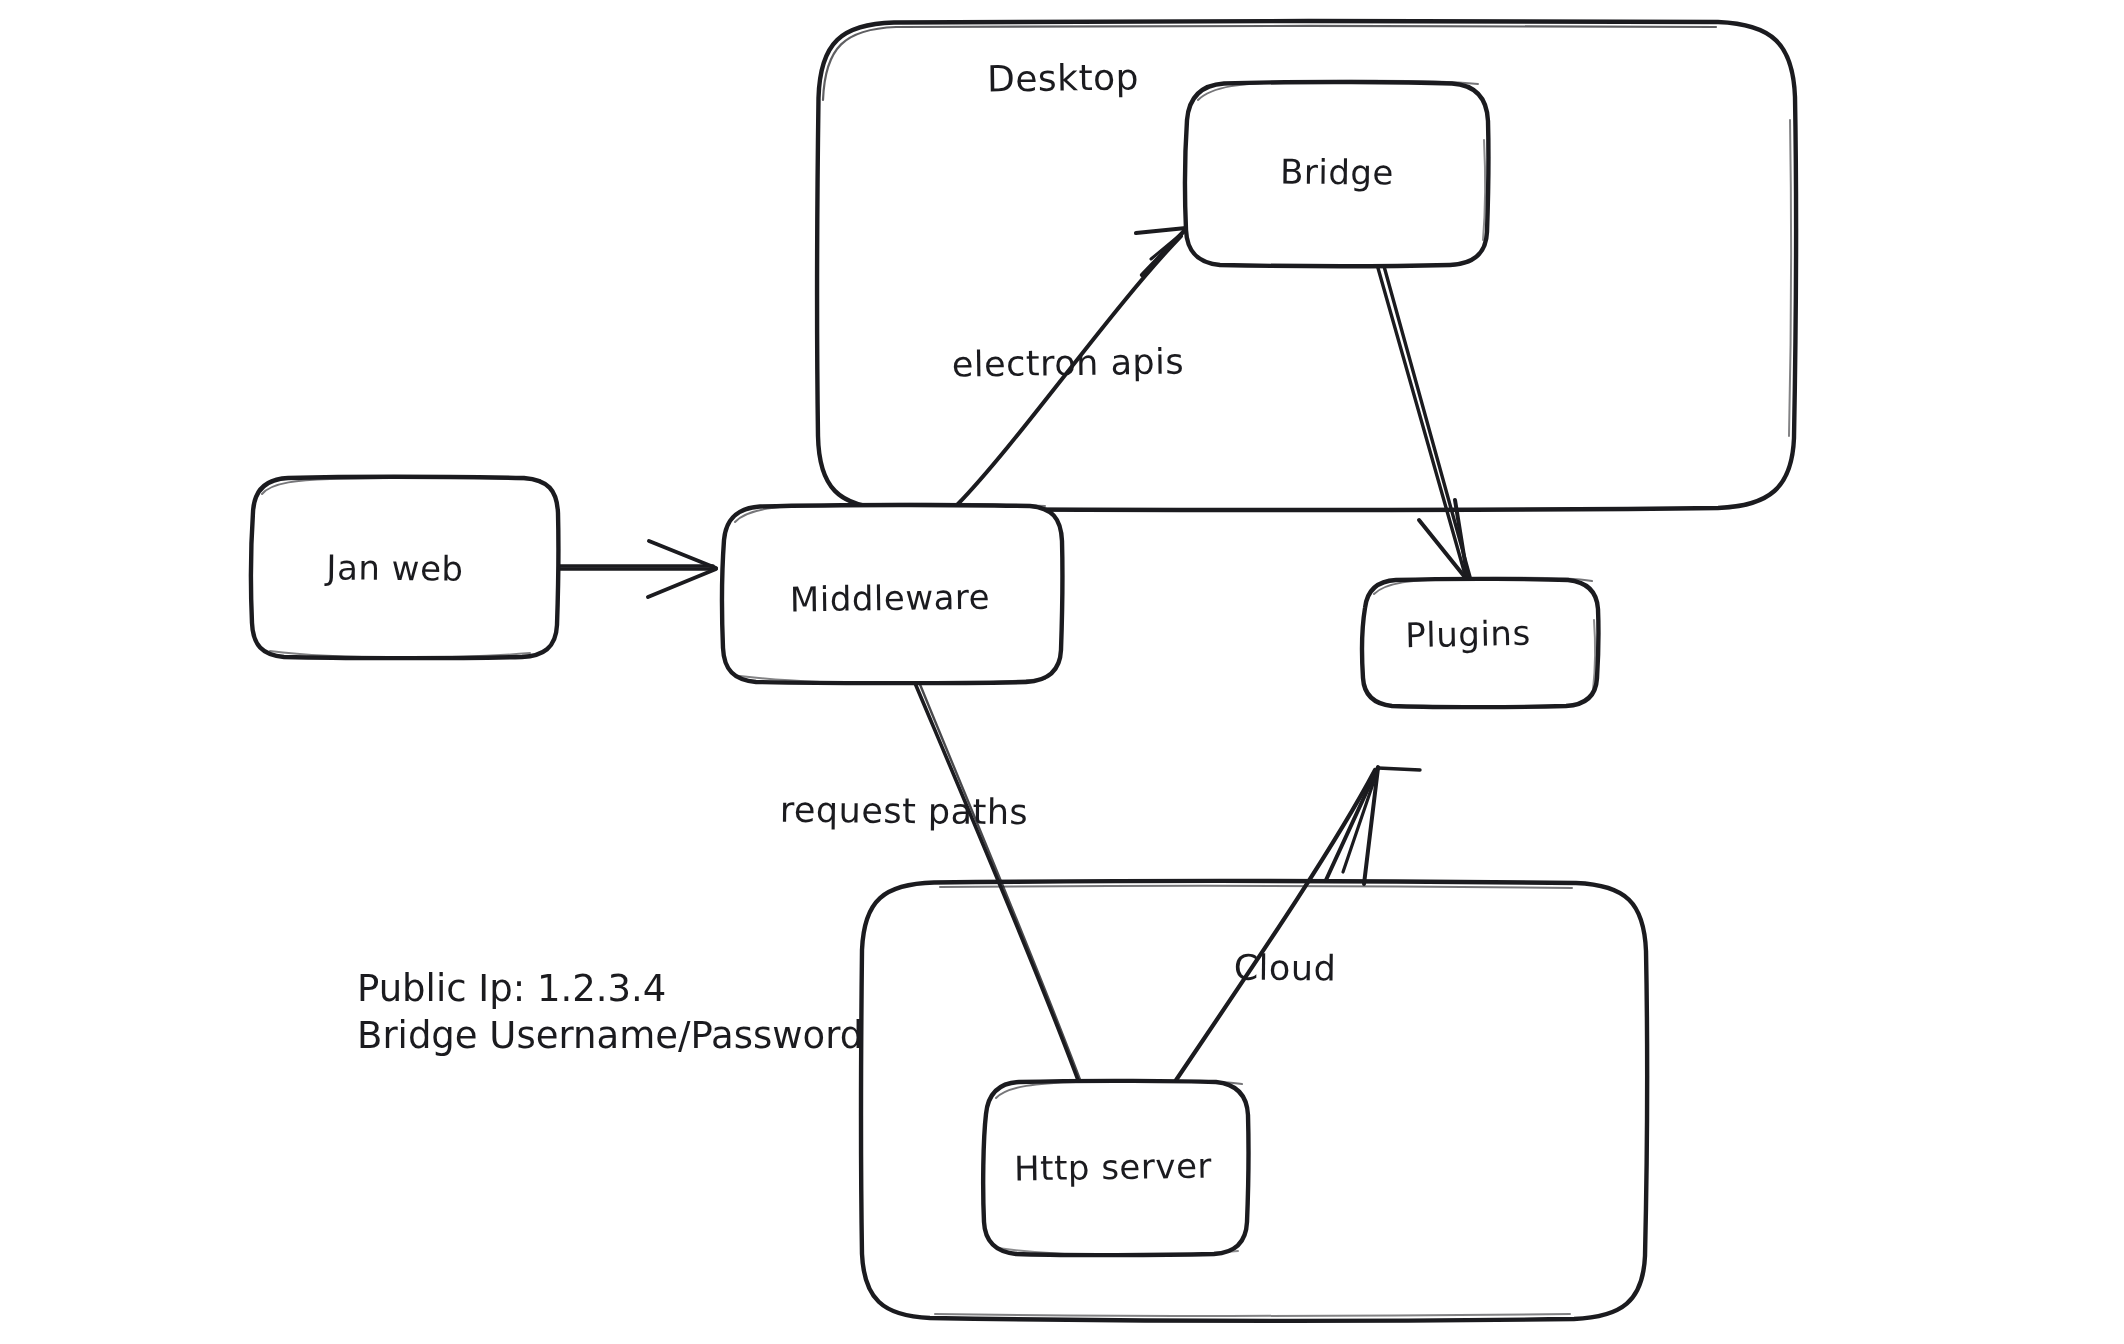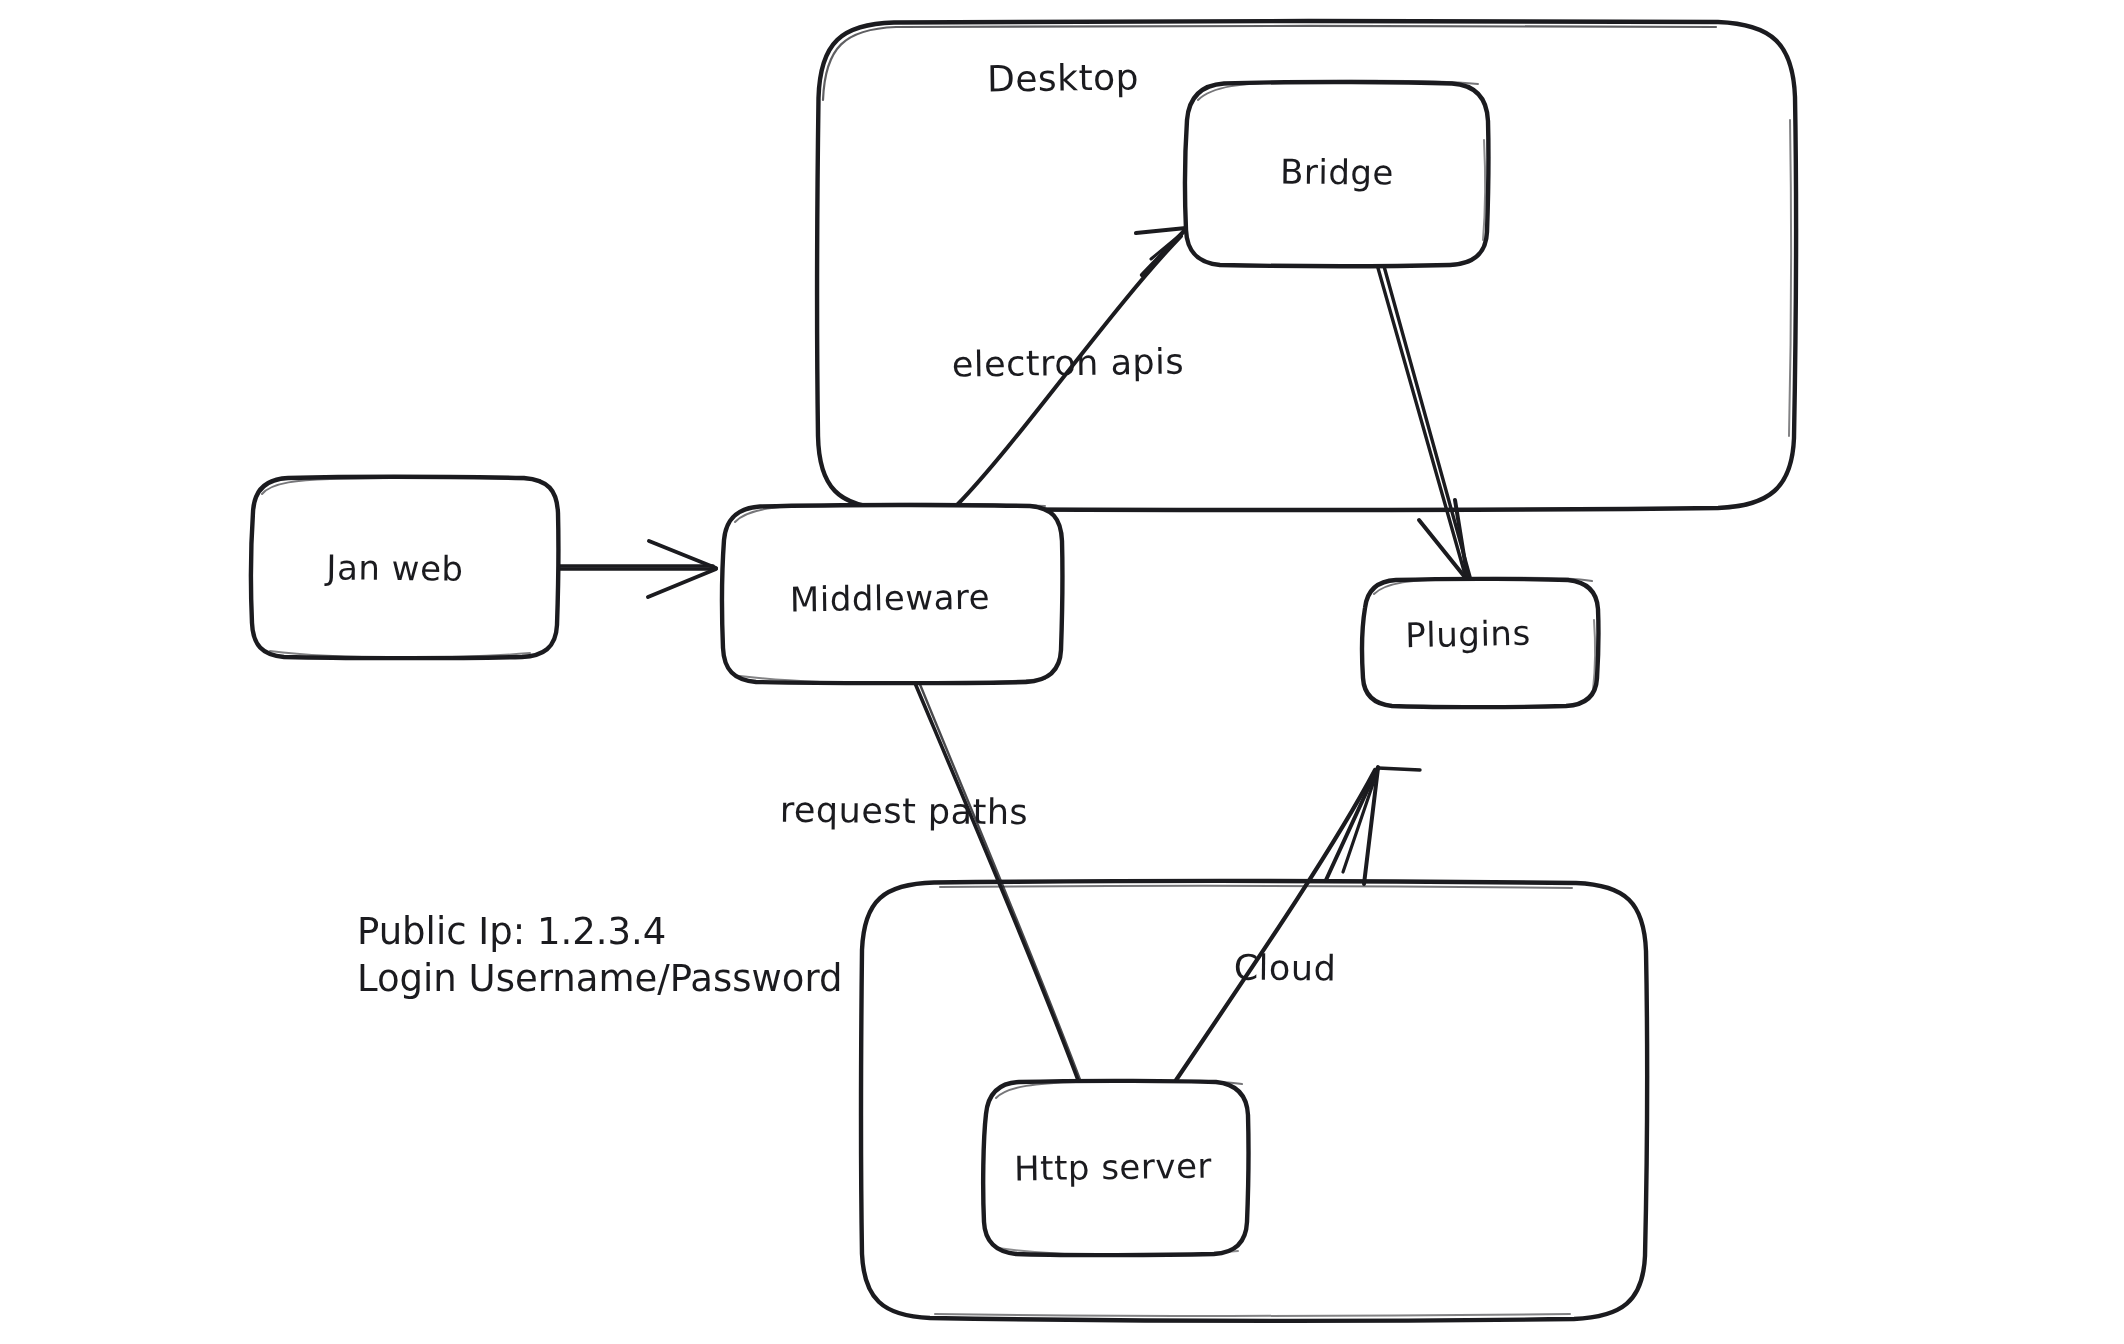--- a/index.html
+++ b/index.html
@@ -191,18 +191,18 @@
   <div class="label node-label tilt-b" style="left:1337px; top:172px;">Bridge</div>
 
   <div class="label node-label tilt-c" style="left:1468px; top:634px;">Plugins</div>
 
   <div class="label node-label tilt-a" style="left:1113px; top:1167px;">Http server</div>
 
   <div class="label edge-label tilt-a" style="left:1068px; top:363px;">electron apis</div>
 
   <div class="label edge-label tilt-b" style="left:904px; top:811px;">request paths</div>
 
-  <div class="note-block" style="left:357px; top:908px;">
+  <div class="note-block" style="left:357px; top:965px;">
     <div class="note-line">Public Ip: 1.2.3.4</div>
-    <div class="note-line">Login Username/Password</div>
+    <div class="note-line">Bridge Username/Password</div>
   </div>
 
 </div>
 
 </body></html>

